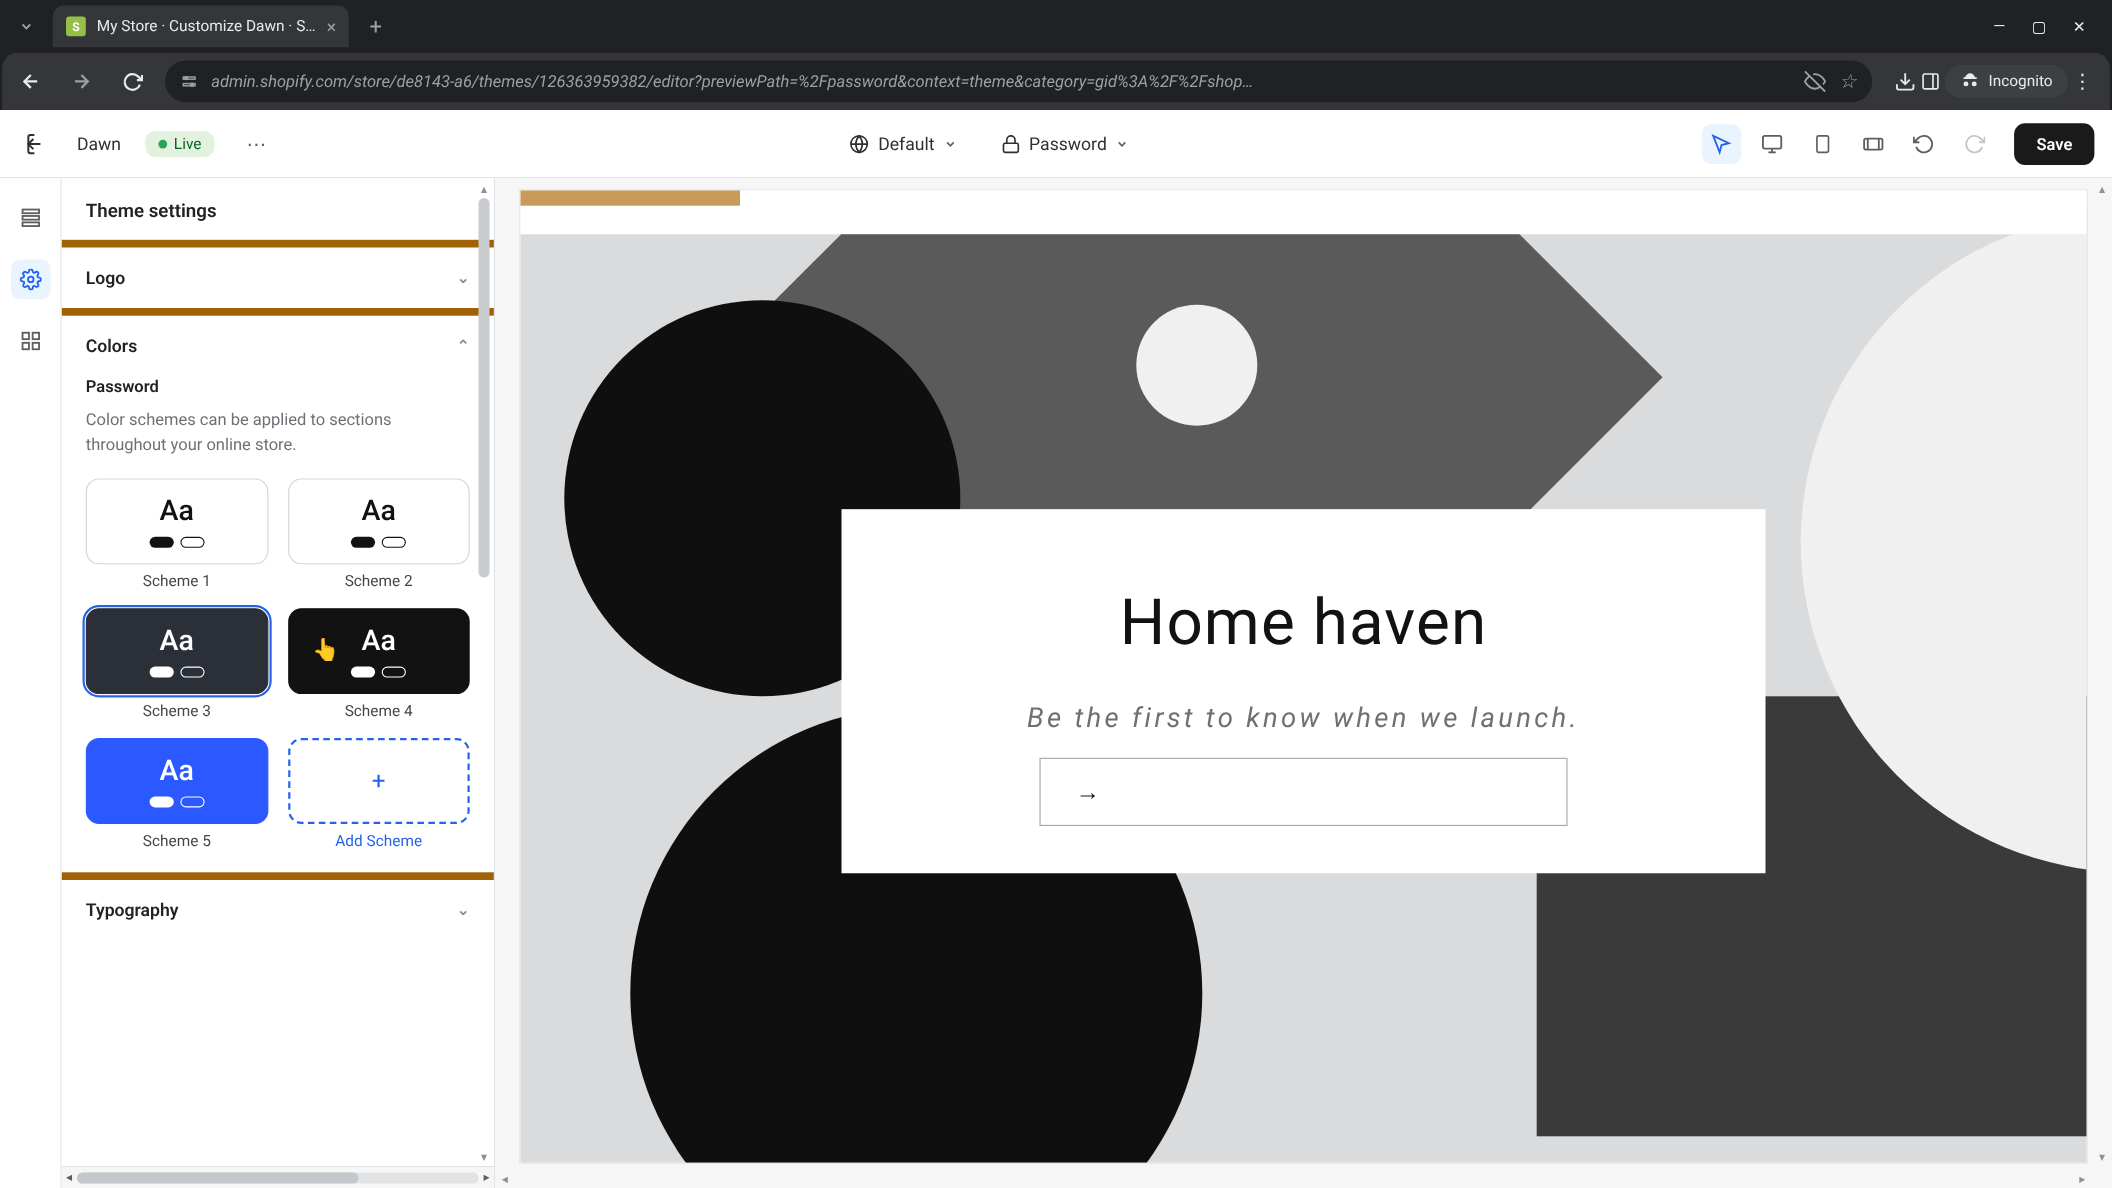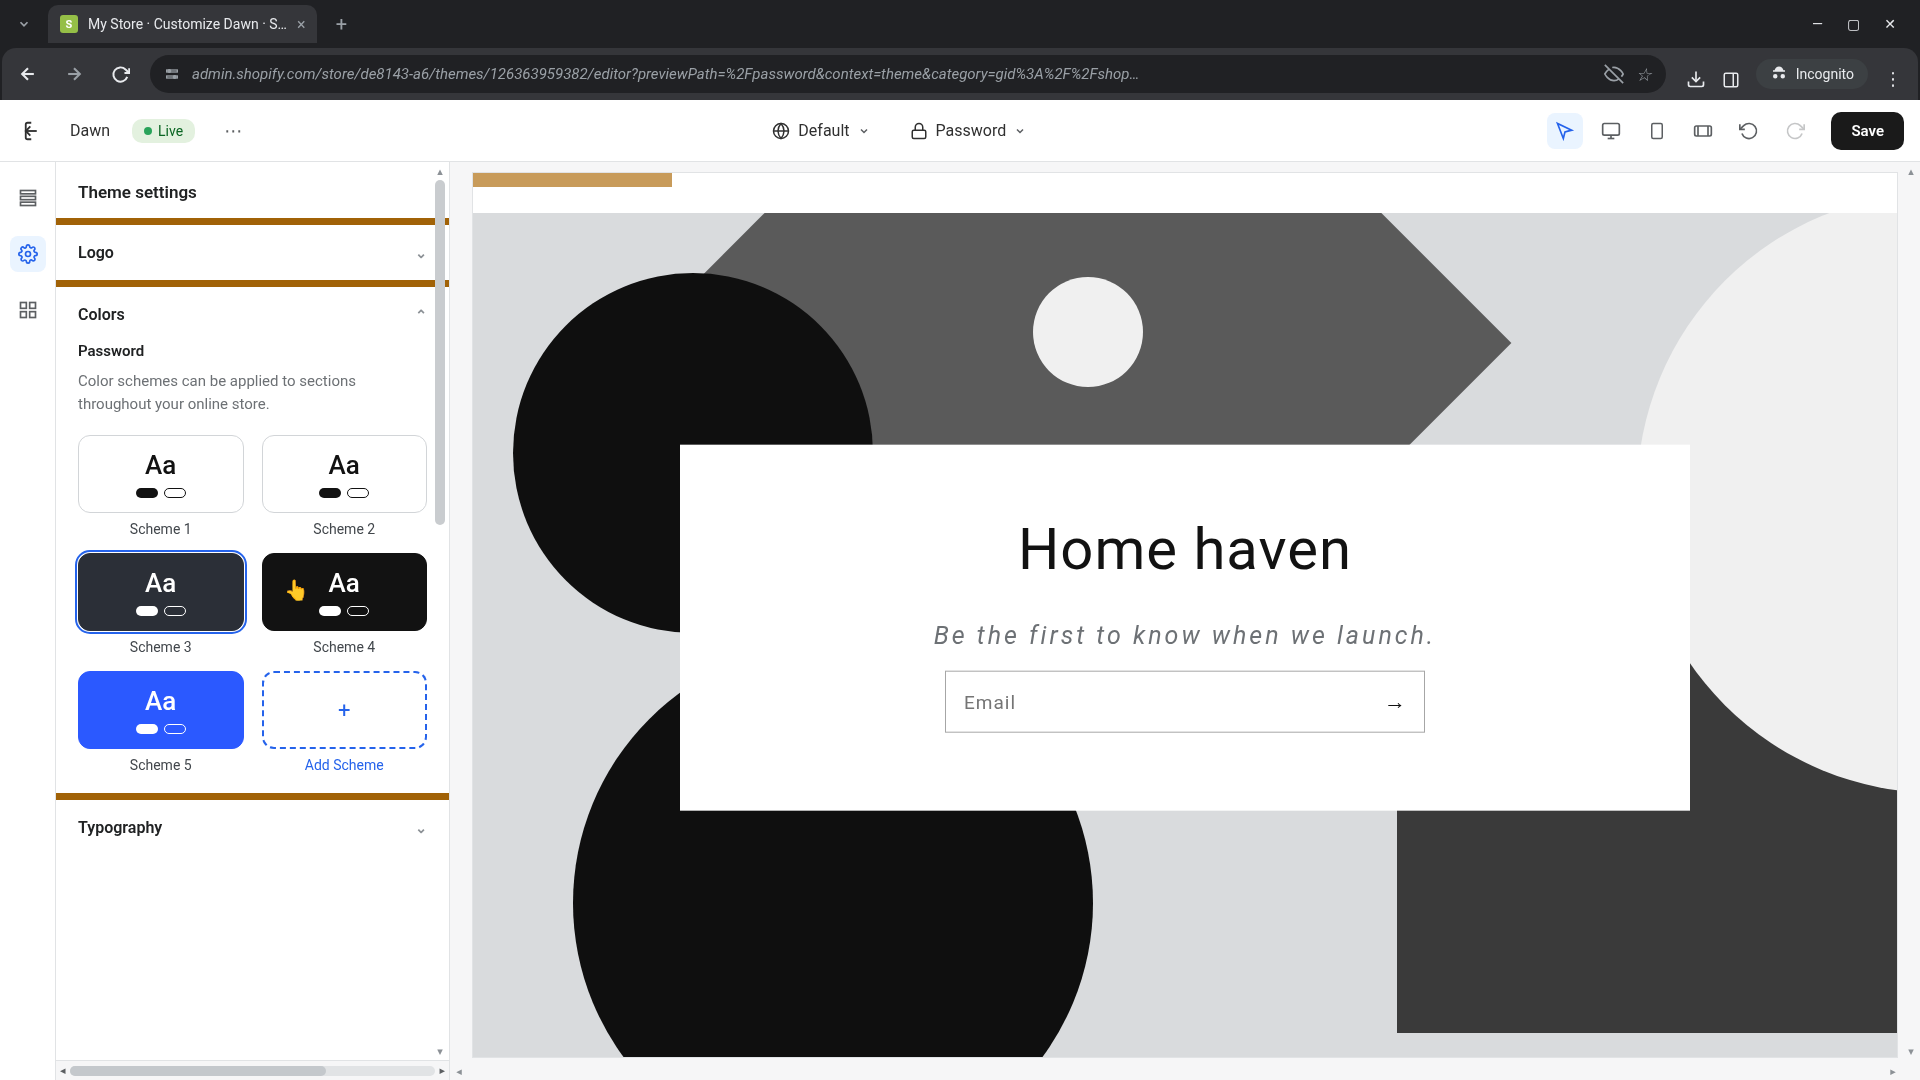--- a/index.html
+++ b/index.html
@@ -15,21 +15,21 @@
 .tab-close { color:#9aa0a6; font-size:16px; cursor:pointer; }
 .new-tab { color:#9aa0a6; font-size:20px; width:32px; text-align:center; cursor:pointer; }
 .window-controls { margin-left:auto; display:flex; gap:24px; padding-right:16px; color:#e8eaed; }
 .window-controls span { cursor:pointer; font-size:14px; }
 
 .addr-bar { display:flex; align-items:center; height:52px; background:#35363a; padding:0 10px; gap:14px; border-radius:14px 14px 0 0; margin:0 2px; }
 .nav-btn { color:#9aa0a6; width:32px; height:32px; display:flex; align-items:center; justify-content:center; font-size:20px; cursor:pointer; border-radius:50%; }
 .nav-btn.enabled { color:#e8eaed; }
 .url-input { flex:1; background:#202124; border-radius:20px; height:38px; display:flex; align-items:center; padding:0 14px; gap:12px; color:#9aa0a6; font-size:15px;font-style:italic; }
 .url-text { flex:1; overflow:hidden; text-overflow:ellipsis; white-space:nowrap; }
-.addr-icons { display:flex; gap:16px; color:#e8eaed; align-items:flex-end; padding:0 6px; }
+.addr-icons { display:flex; gap:4px; color:#e8eaed; align-items:center; padding:0 6px; }
 .addr-icons > * { cursor:pointer; }
 .incognito-badge { display:flex; align-items:center; gap:8px; background:#3c4043; padding:6px 14px; border-radius:18px; color:#e8eaed; font-size:14px; }
 
 
 .app { background:#fff; height:calc(1080px - 100px); display:flex; flex-direction:column; }
 
 .app-header { height:62px; border-bottom:1px solid #e1e3e5; display:flex; align-items:center; padding:0 16px; gap:12px; }
 .hdr-exit { width:36px; height:36px; display:flex; align-items:center; justify-content:center; cursor:pointer; }
 .hdr-title { font-size:16px; color:#303030; margin-left:6px; }
 .live-badge { display:flex; align-items:center; gap:6px; background:#e3f1df; color:#0a6522; padding:4px 12px; border-radius:10px; font-size:14px; margin-left:10px; }
@@ -102,21 +102,21 @@
 .top-band { height:14px; background:linear-gradient(90deg,#c89b5a 0 14%,#fff 14% 100%); }
 .placeholder-art { position:absolute; inset:40px 0 0 0; background:#d9dbdd; overflow:hidden; }
 .shape-circle { position:absolute; border-radius:50%; }
 .c1 { width:360px; height:360px; background:#0f0f0f; left:40px; top:60px; }
 .c2 { width:110px; height:110px; background:#f0f0f0; left:560px; top:64px; }
 .c3 { width:520px; height:520px; background:#0f0f0f; left:100px; top:430px; }
 .rhombus { position:absolute; width:620px; height:620px; background:#5a5a5a; transform:rotate(45deg); left:290px; top:-180px; }
 .rect-dark { position:absolute; width:560px; height:400px; background:#3a3a3a; right:-60px; top:420px; }
 .arc { position:absolute; width:600px; height:600px; background:#f0f0f0; border-radius:50%; right:-340px; top:-20px; }
 
-.subscribe-card { position:absolute; left:50%; top:50%; transform:translate(-50%,-52%); width:1010px; background:#fff; padding:70px 40px 78px; text-align:center; }
+.subscribe-card { position:absolute; left:50%; top:50%; transform:translate(-50%,-52%); width:840px; background:#fff; padding:70px 40px 43px; text-align:center; }
 .subscribe-title { font-size:58px; font-weight:400; color:#121212; letter-spacing:1px; margin-bottom:38px; }
 .subscribe-sub { font-size:25px; color:#6d7175; letter-spacing:3px; margin-bottom:21px;font-style:italic; }
 .email-row { display:flex; justify-content:center; }
 .email-field { width:480px; height:62px; border:1px solid #a6a6a6; display:flex; align-items:center; padding:0 18px; }
 .email-field input { border:none; outline:none; flex:1; font-size:19px; color:#6d7175; letter-spacing:1px; background:transparent; }
 .email-field .arrow-btn { font-size:22px; color:#121212; cursor:pointer; padding-left:14px; }
 
 svg { display:block; }
 </style>
 </head>
@@ -423,21 +423,20 @@
           <div class="shape-circle c1"></div>
           <div class="shape-circle c2"></div>
           <div class="shape-circle c3"></div>
           <div class="rect-dark"></div>
           <div class="arc"></div>
           <div class="subscribe-card">
             <div class="subscribe-title">Home haven</div>
             <div class="subscribe-sub">Be the first to know when we launch.</div>
             <div class="email-row">
               <div class="email-field">
-                <input type="text" placeholder="Email" style="">
                 <span class="arrow-btn">→</span>
               </div>
             </div>
           </div>
         </div>
       </div>
     </div>
 
   </div>
 </div>

